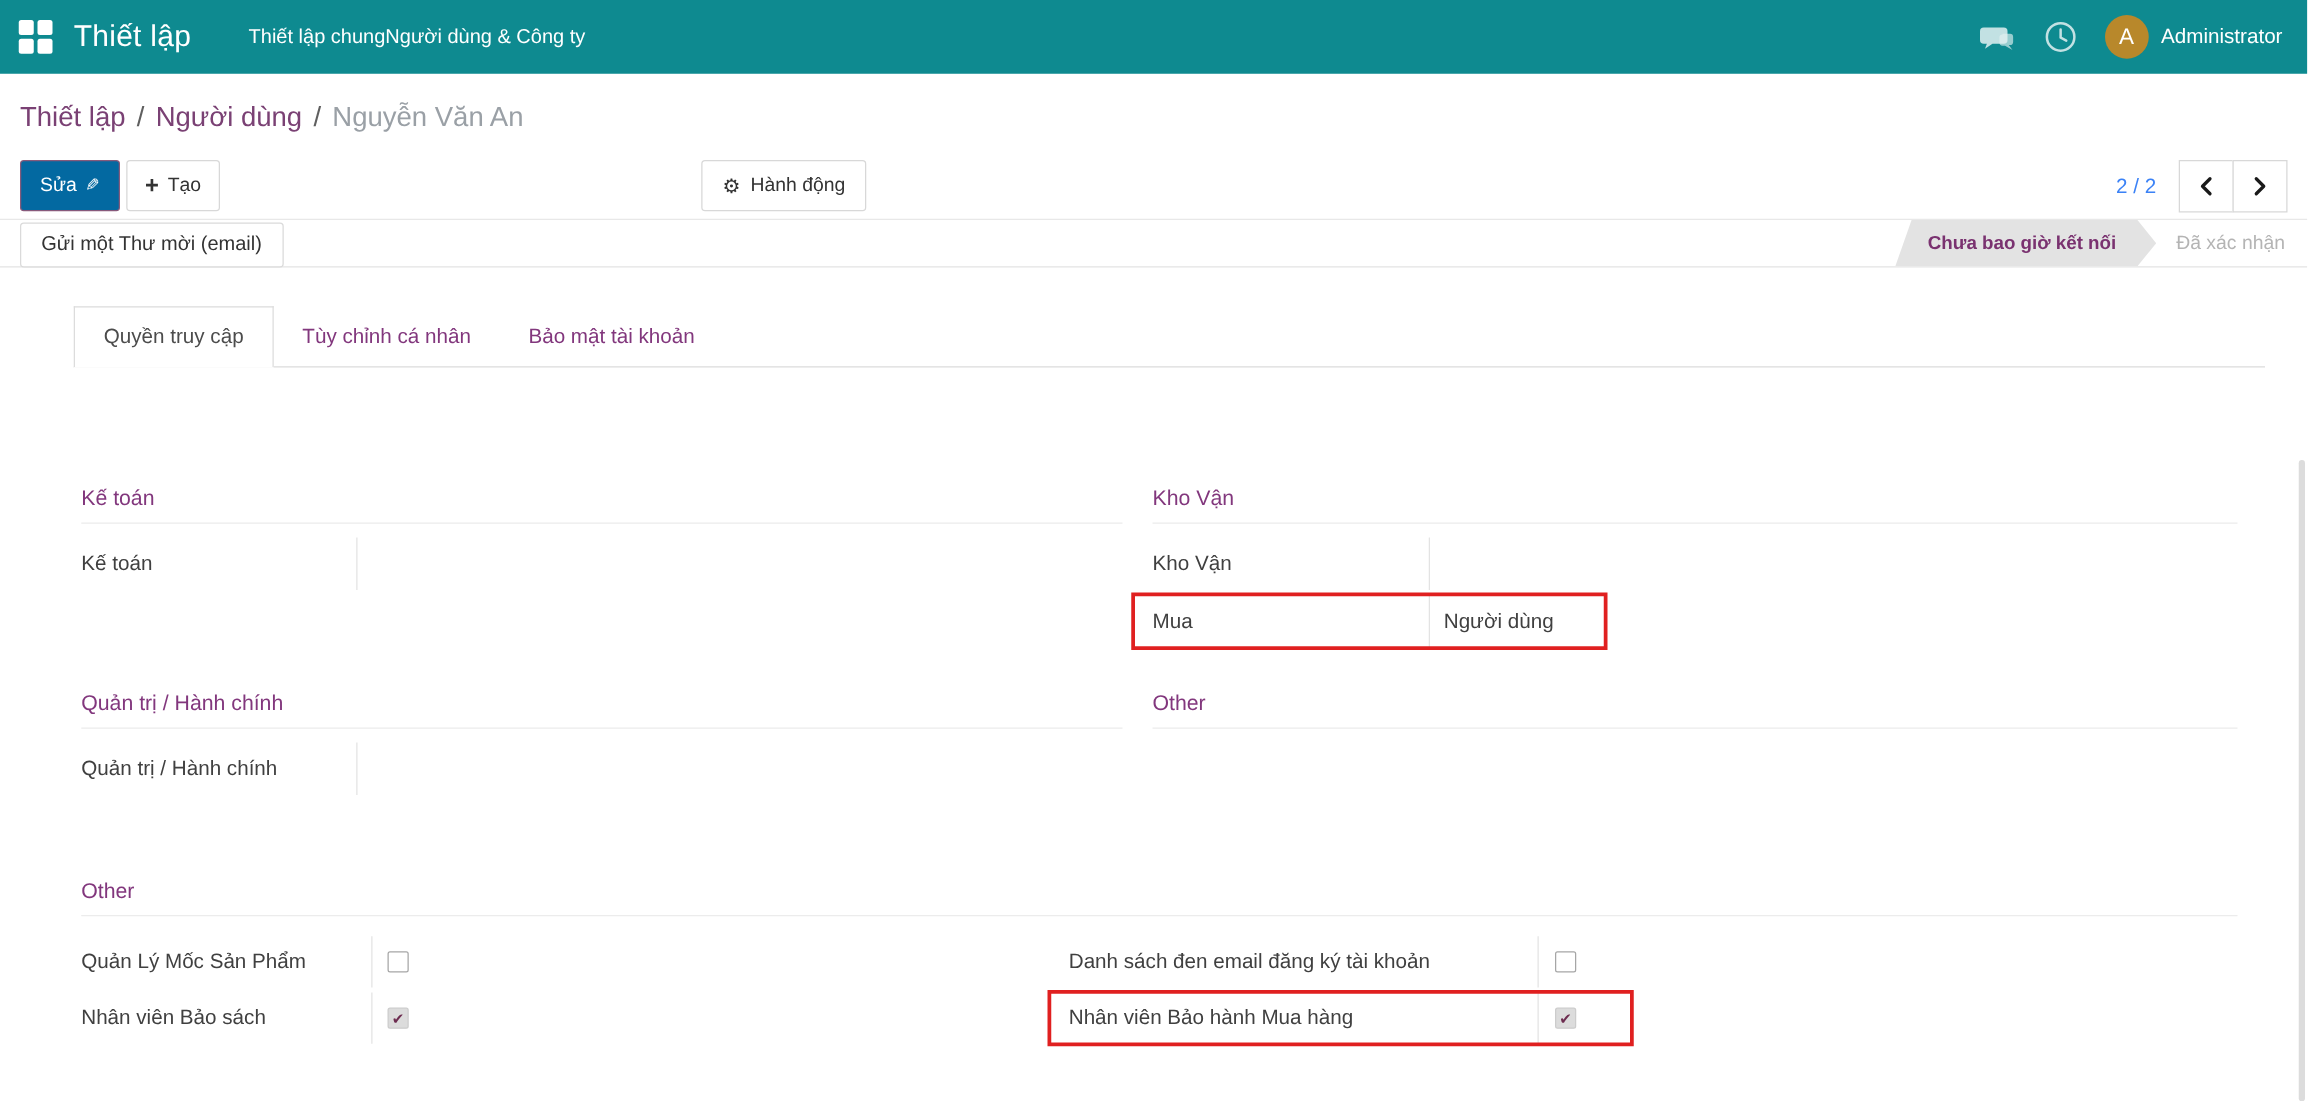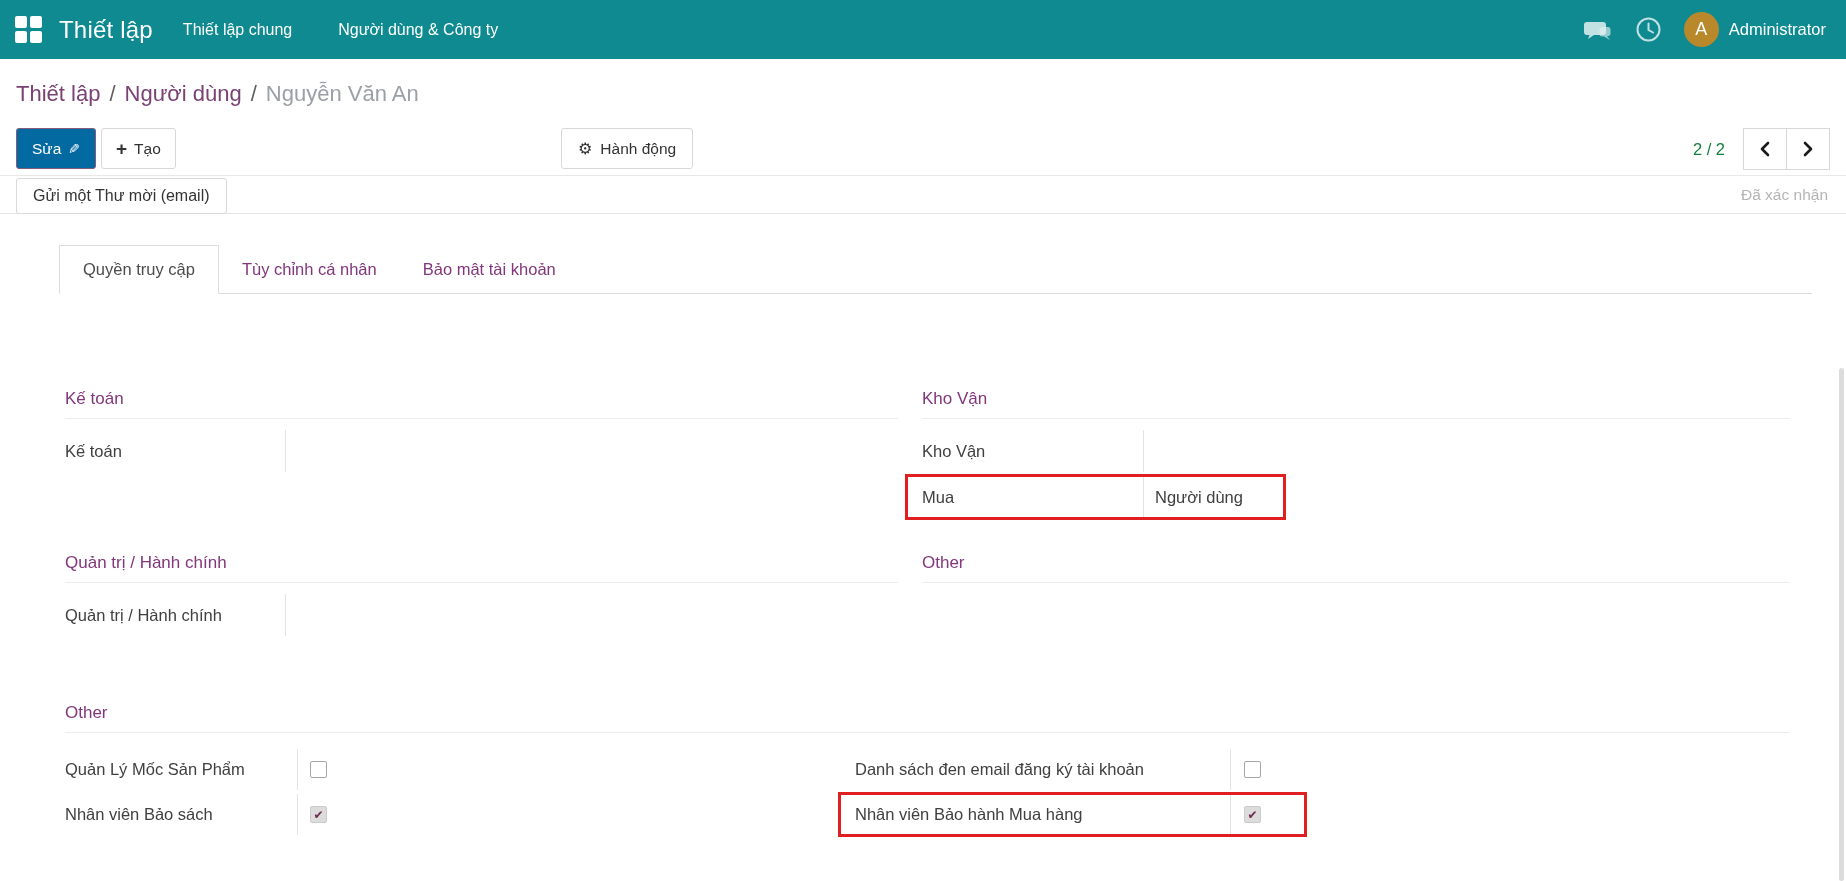--- a/index.html
+++ b/index.html
@@ -6,21 +6,21 @@
   body { font-family: "Liberation Sans", sans-serif; background: #fff; }
   .page { position: relative; width: 1846px; height: 881px; background: #fff; overflow: hidden; }
 
   
   .navbar { position: absolute; top: 0; left: 0; width: 100%; height: 59px;
             background: #0e8a90; display: flex; align-items: center; color: #fff; }
   .apps-icon { margin-left: 15px; width: 27px; height: 27px; display: grid;
                grid-template-columns: 12px 12px; grid-template-rows: 12px 12px; gap: 3px; cursor: pointer; }
   .apps-icon div { background: #fff; border-radius: 2px; }
   .nav-title { font-size: 24px; font-weight: 500; margin-left: 17px; letter-spacing: .2px; }
-  .nav-menu { display: flex; margin-left: 30px; gap: 46px; font-size: 16px; }
+  .nav-menu { display: flex; margin-left: 46px; font-size: 16px; }
   .nav-menu .nav-item { cursor: pointer; line-height: 59px; }
   .nav-right { margin-left: auto; display: flex; align-items: center; margin-right: 20px; gap: 22px; }
   .nav-icon { opacity: .88; cursor: pointer; display: flex; align-items: center; }
   .avatar { width: 35px; height: 35px; border-radius: 50%; background: #b8882b; color: #fff;
             display: flex; align-items: center; justify-content: center; font-size: 18px; }
   .user-wrap { display: flex; align-items: center; gap: 10px; cursor: pointer; }
   .user-name { font-size: 16.5px; }
 
   
   .breadcrumb { position: absolute; top: 59px; left: 0; width: 100%; height: 69px;
@@ -35,21 +35,21 @@
   .btn-primary { background: #0369a1; border-color: #875A7B; color: #fff; }
   .btn-default { border-color: #d8d8d8; }
   .toolbar-edit { position: absolute; top: 128px; left: 16px; padding: 0 15px; }
   .toolbar-create { position: absolute; top: 128px; left: 101px; padding: 0 14px; }
   .toolbar-action { position: absolute; top: 128px; left: 561px; padding: 0 16px; }
   .icon-glyph { font-family: "DejaVu Sans", sans-serif; }
   .pencil-icon { display: inline-block; transform: scaleX(-1); font-size: 14px; margin-left: 7px; }
   .plus-icon { font-weight: 700; font-size: 19px; margin-right: 7px; line-height: 1; }
   .gear-icon { font-size: 16px; margin-right: 8px; }
   .pager { position: absolute; top: 128px; right: 16px; display: flex; align-items: center; }
-  .pager-count { font-size: 16.5px; color: #15803d; margin-right: 18px; }
+  .pager-count { font-size: 16.5px; color: #3b82f6; margin-right: 18px; }
   .pager-btn { width: 44px; height: 42px; background: #fff; border: 1px solid #d8d8d8;
                display: flex; align-items: center; justify-content: center; cursor: pointer; }
   .pager-btn + .pager-btn { margin-left: -1px; }
 
   .hline-a { position: absolute; top: 175px; left: 0; width: 100%; height: 1px; background: #e8e8e8; }
   .hline-b { position: absolute; top: 213px; left: 0; width: 100%; height: 1px; background: #e3e3e3; }
 
   
   .invite-btn { position: absolute; top: 178px; left: 16px; height: 36px; padding: 0 16px;
                 font-size: 16px; border: 1px solid #dadada; border-radius: 3px; background: #fff;
@@ -156,20 +156,21 @@
         <polyline points="4,2 10,8 4,14" fill="none" stroke="#1a1a1a" stroke-width="2.6" stroke-linecap="round" stroke-linejoin="round"></polyline>
       </svg>
     </div>
   </div>
 
   <div class="hline-a"></div>
   <div class="hline-b"></div>
 
   <button class="invite-btn">Gửi một Thư mời (email)</button>
   <div class="statusbar">
+    <div class="stage-active">Chưa bao giờ kết nối</div>
     <div class="stage-next">Đã xác nhận</div>
   </div>
 
   <div class="tabs">
     <div class="tab active">Quyền truy cập</div>
     <div class="tab">Tùy chỉnh cá nhân</div>
     <div class="tab">Bảo mật tài khoản</div>
   </div>
 
   <div class="group-title" style="left:65px; top:389px; width:833px;">Kế toán</div>

